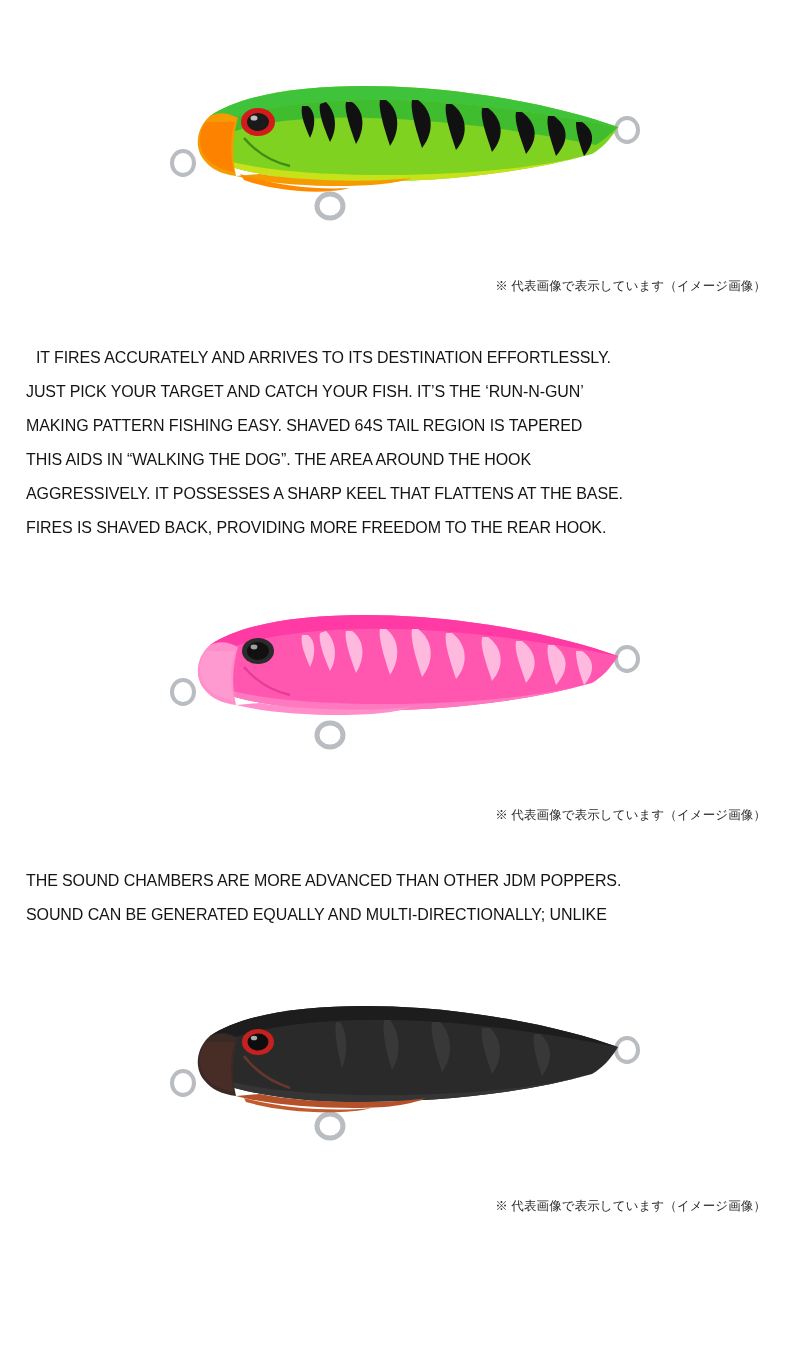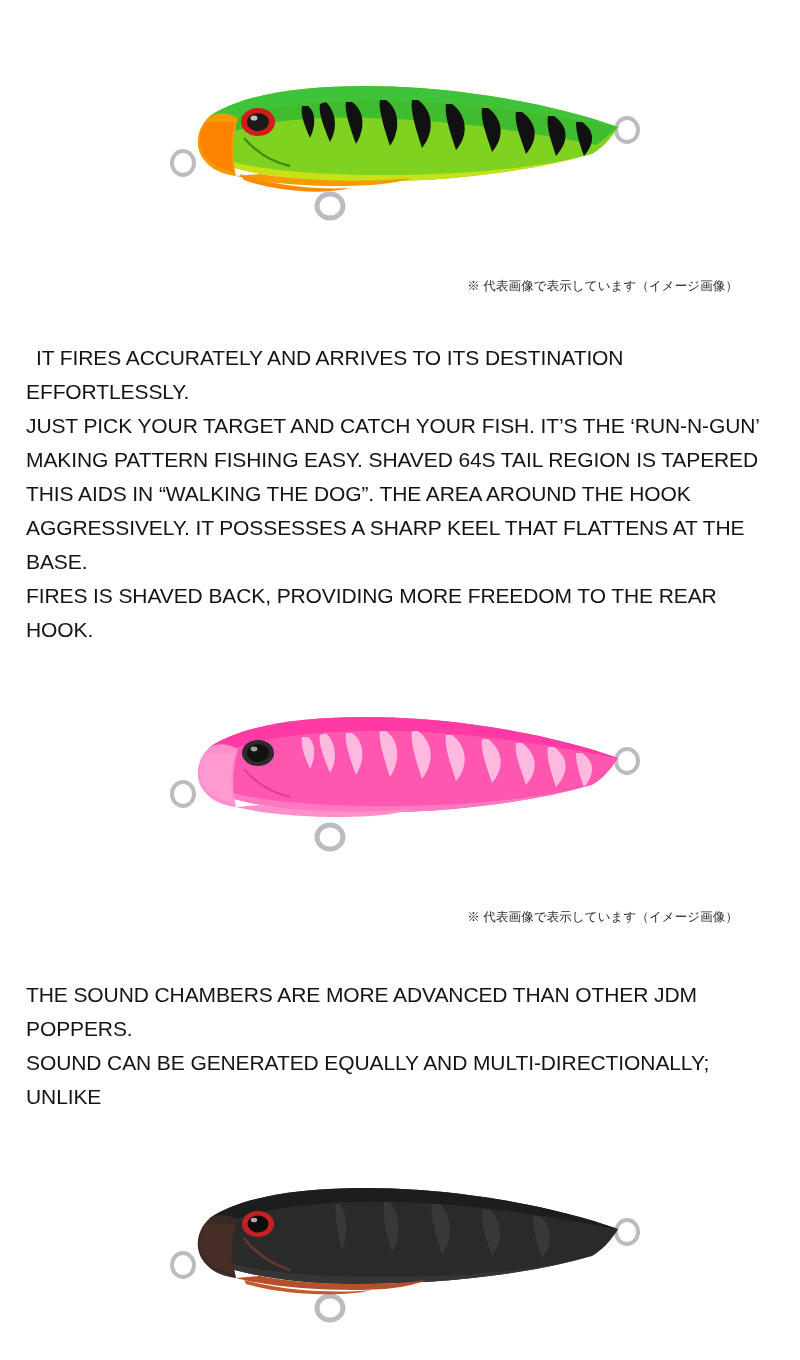--- a/index.html
+++ b/index.html
@@ -33,47 +33,47 @@
     position: relative;
   }
   .lure-stage svg {
     display: block;
     position: absolute;
     left: 50%;
     transform: translateX(-50%);
   }
   .disclaimer {
     text-align: right;
-    padding-right: 62px;
+    padding-right: 34px;
     font-size: 12.5px;
     color: #2b2b2b;
     letter-spacing: 0.1px;
     white-space: nowrap;
   }
 
   
   .copy {
-    font-size: 21px;
+    font-size: 16px;
     line-height: 34px;
     color: #141414;
     letter-spacing: -0.1px;
     padding: 0 26px 0 26px;
     font-stretch: condensed;
   }
   .copy p {
     margin: 0;
   }
   .copy .indent {
     text-indent: 10px;
   }
 
   .block-1 { padding-top: 78px; }
   .copy-1 { margin-top: 46px; }
   .block-2 { margin-top: 62px; }
-  .copy-2 { margin-top: 52px; }
+  .copy-2 { margin-top: 40px; }
   .block-3 { margin-top: 66px; }
 </style>
 </head>
 <body>
 
 <div class="page">
 
   <div class="lure-block block-1">
     <div class="lure-stage">
       <svg width="520" height="150" viewBox="0 0 520 150">

